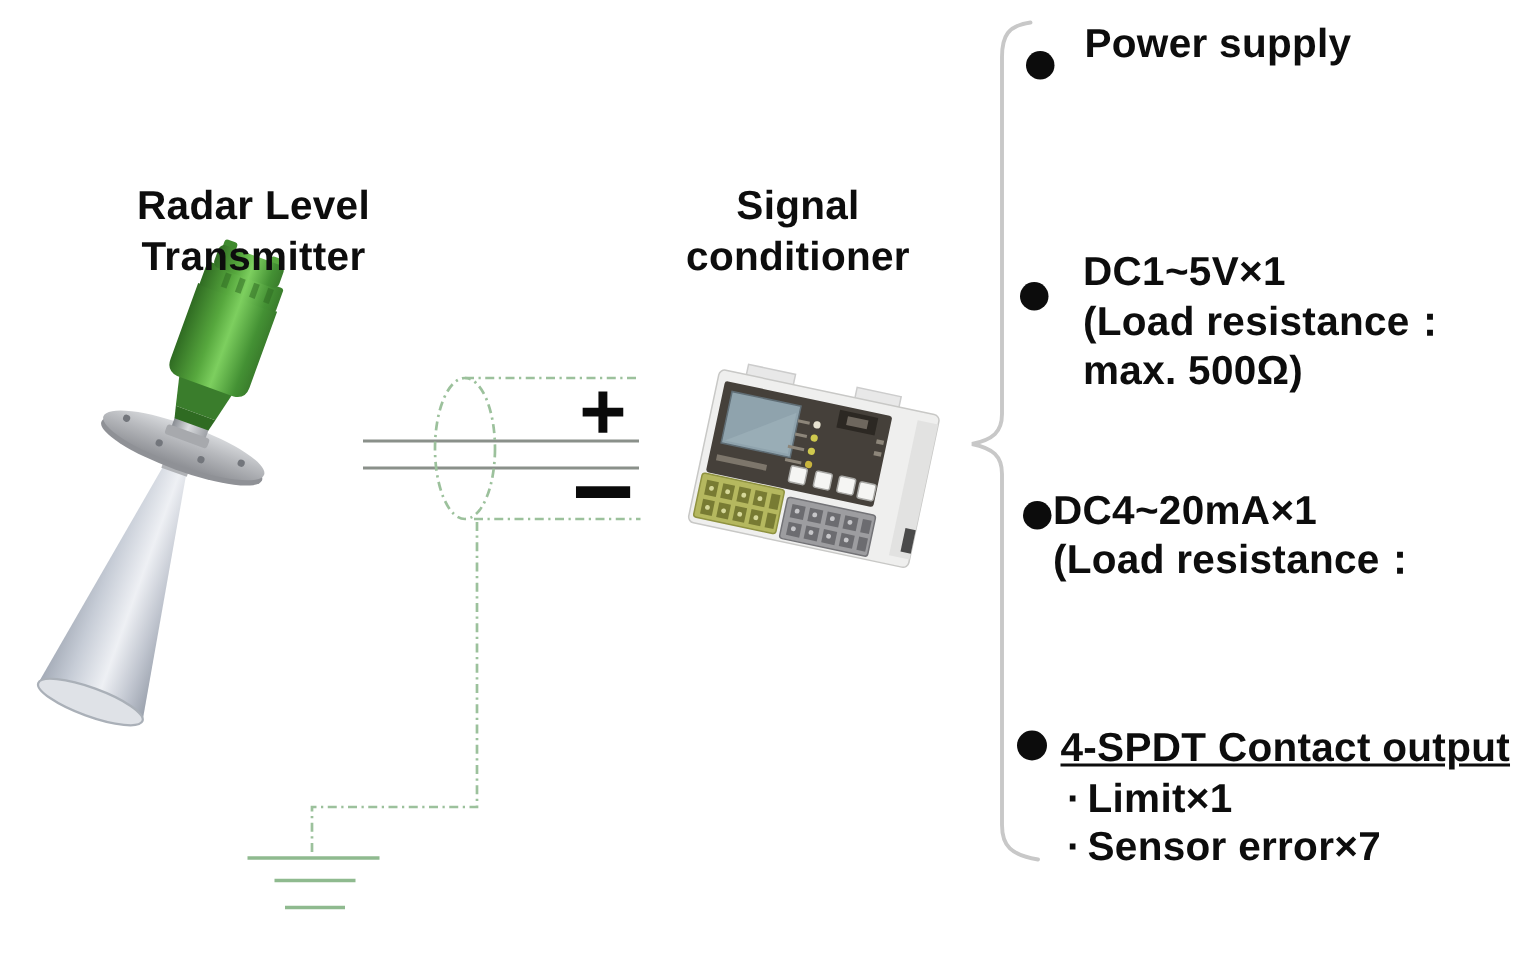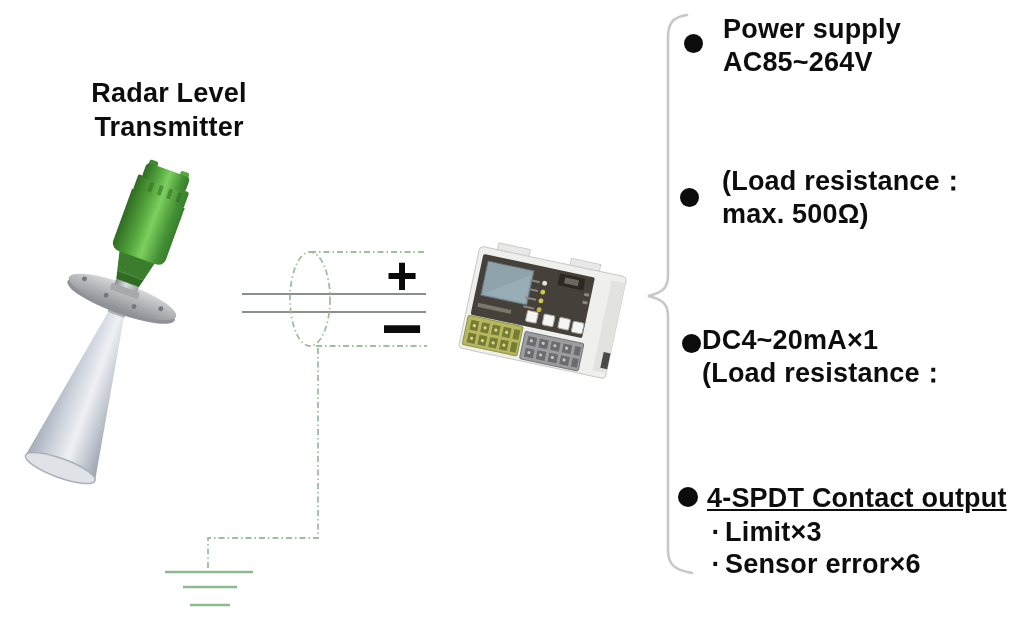--- a/index.html
+++ b/index.html
@@ -10,20 +10,21 @@
     font-family:"Liberation Sans","DejaVu Sans",sans-serif;
     color:#0d0d0d;
     overflow:hidden;
   }
   .layer{position:absolute;left:0;top:0;}
   .device-title{
     position:absolute;
     font-size:27px;font-weight:bold;line-height:34px;
     text-align:center;white-space:pre-line;
     letter-spacing:0.2px;
+    margin-top:44px;
   }
   .title-transmitter{left:49px;top:76px;width:240px;}
   .title-conditioner{left:412px;top:76px;width:240px;}
   .polarity{
     position:absolute;font-weight:bold;color:#0a0a0a;line-height:1;
     transform:translate(-50%,-54%);
   }
   .polarity-plus{left:402px;top:277px;font-size:54px;}
   .polarity-minus{left:402px;top:331px;font-size:72px;}
   .bullet{
@@ -213,50 +214,52 @@
       </g>
     </g>
 
     <path d="M 687 15 C 672 17 668 24 668 38 L 668 276 C 668 288 662 293 648 296
              C 662 299 668 304 668 316 L 668 550 C 668 564 674 570 692 573" fill="none" stroke="#c8c8c8" stroke-width="2.6" stroke-linecap="round"></path>
   </svg>
 
   <div class="device-title title-transmitter">Radar Level
 Transmitter</div>
 
+  <div class="device-title title-conditioner">Signal
+conditioner</div>
 
   <div class="polarity polarity-plus">+</div>
 
   <div class="polarity polarity-minus">−</div>
 
   <div class="bullet bullet-1"></div>
   <div class="bullet bullet-2"></div>
   <div class="bullet bullet-3"></div>
   <div class="bullet bullet-4"></div>
 
   <div class="out-block out-1">
     <div>Power supply</div>
-    <div>AC85~264V</div>
   </div>
 
   <div class="out-block out-2">
+    <div>DC1~5V×1</div>
     <div>(Load resistance：</div>
     <div>max.  500Ω)</div>
   </div>
 
   <div class="out-block out-3">
     <div>DC4~20mA×1</div>
     <div>(Load resistance：</div>
   </div>
 
   <div class="out-block out-4">
     <div>4-SPDT Contact output</div>
   </div>
   <div class="out-block sub-list">
     <div class="sub-line">
-      <span class="dot">·</span><span>Limit×3</span>
+      <span class="dot">·</span><span>Limit×1</span>
     </div>
     <div class="sub-line">
-      <span class="dot">·</span><span>Sensor error×6</span>
+      <span class="dot">·</span><span>Sensor error×7</span>
     </div>
   </div>
 
 </div>
 
 </body></html>

